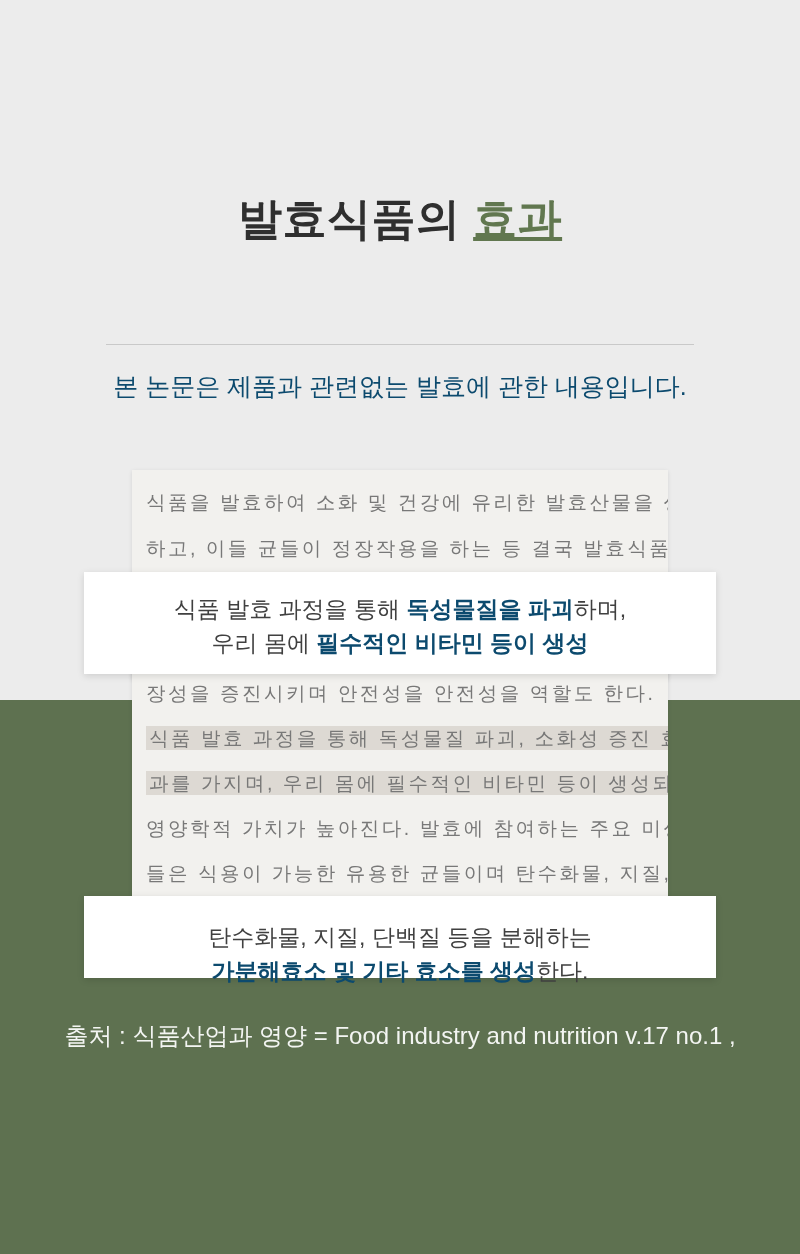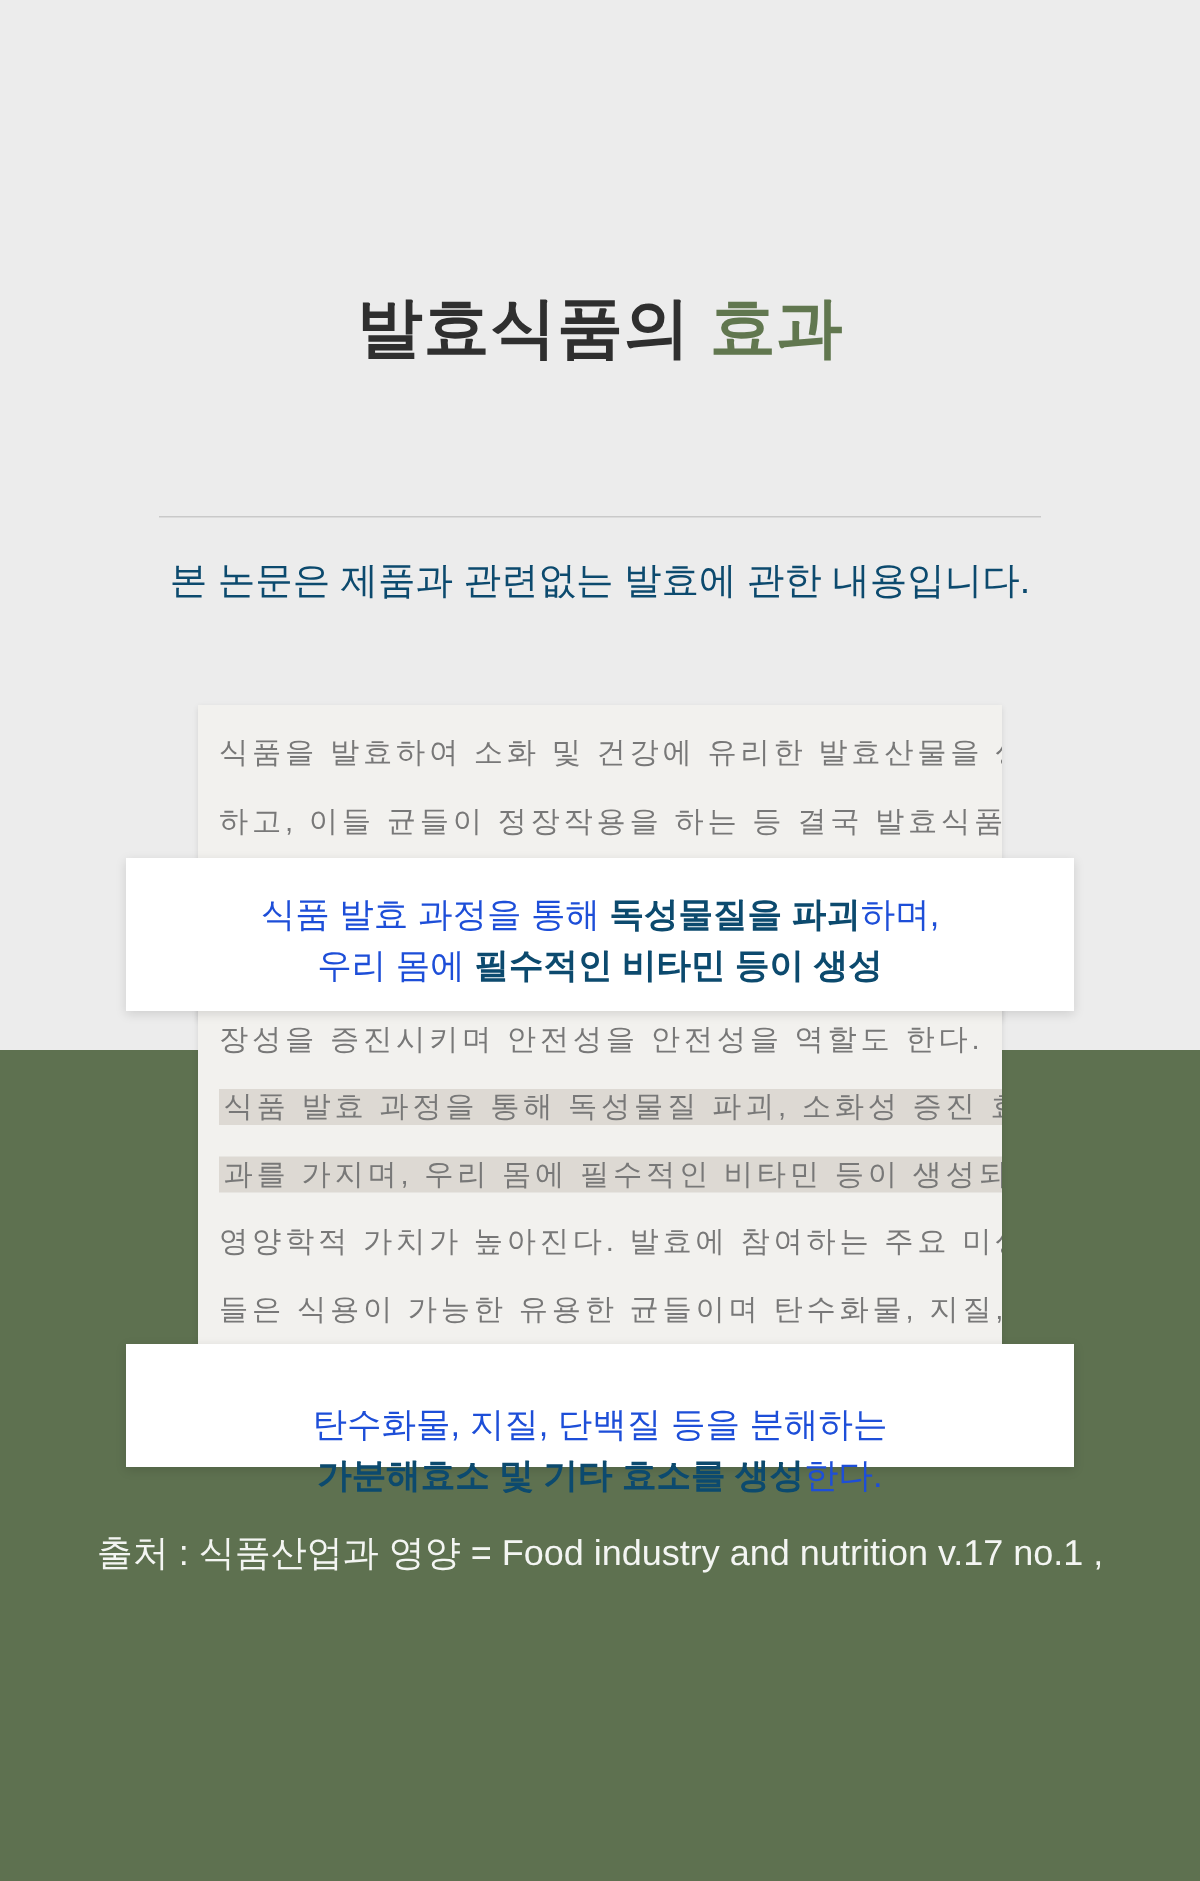--- a/index.html
+++ b/index.html
@@ -50,20 +50,21 @@
   .headline .line2 {
     margin-top: 12px;
     font-size: 44px;
     font-weight: 700;
     color: #2f2f2f;
     line-height: 1.3;
     letter-spacing: 0.5px;
   }
   .headline .line2 .accent {
     color: #61774f;
+    text-decoration: underline;
   }
 
   .divider {
     position: absolute;
     left: 106px;
     top: 344px;
     width: 588px;
     height: 1px;
     background: #c9c9c9;
     z-index: 5;
@@ -125,37 +126,37 @@
     box-sizing: border-box;
   }
   .callout-1 {
     top: 572px;
     height: 102px;
     padding-top: 20px;
   }
   .callout-2 {
     top: 896px;
     height: 82px;
-    padding-top: 36px;
+    padding-top: 24px;
   }
   .callout p {
     margin: 0;
     font-size: 23px;
     line-height: 34px;
     color: #333333;
     font-weight: 700;
   }
   .callout .green {
     color: #0c4a6e;
     font-weight: 700;
     text-align: right;
   }
   .callout .plain {
     font-weight: 400;
-    color: #1d4ed8;
+    color: #404040;
   }
 
   
   .source {
     position: absolute;
     left: 0;
     top: 1018px;
     width: 800px;
     text-align: center;
     color: #ffffff;

